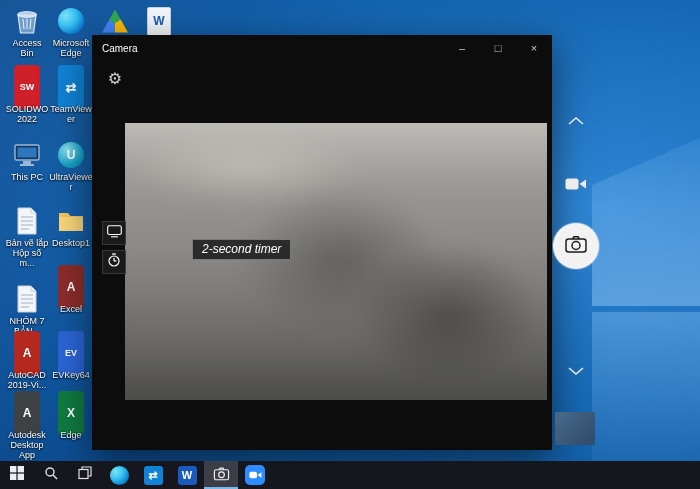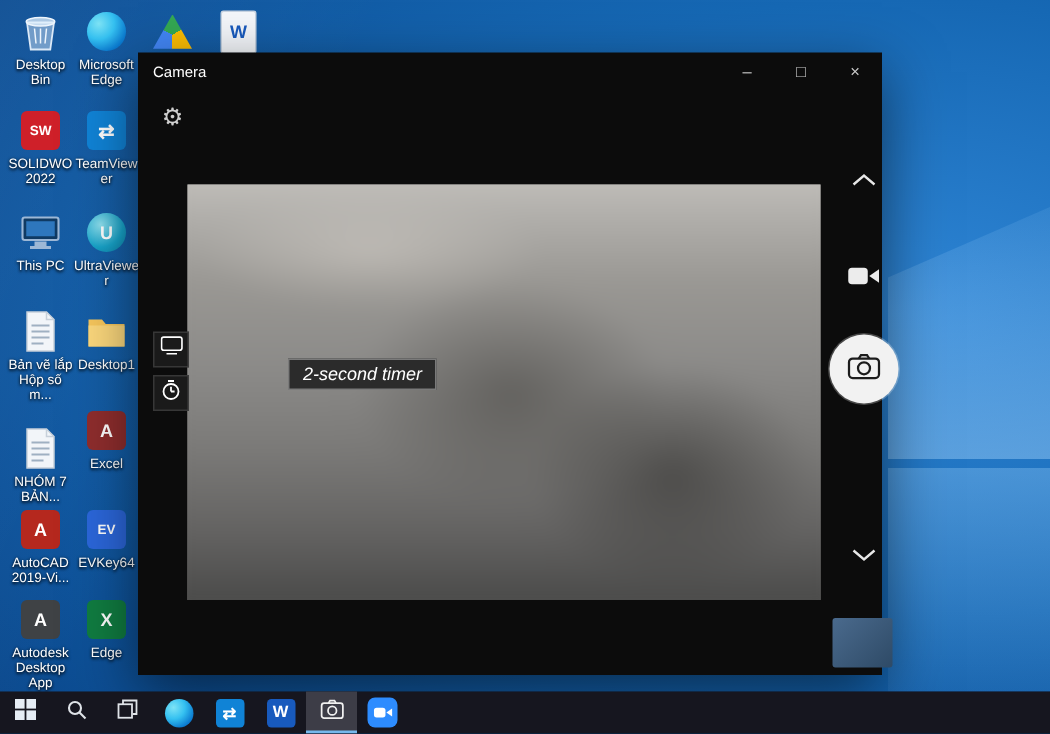--- a/index.html
+++ b/index.html
@@ -29,21 +29,21 @@
   }
   
   .dicon { position:absolute; width:44px; text-align:center; cursor:default; }
   .glyph { width:30px; height:30px; margin:0 auto 2px auto; display:flex; align-items:center; justify-content:center; }
   .dlabel {
     color:#fff; font-size:9px; line-height:10px;
     text-shadow:0 1px 2px rgba(0,0,0,0.85), 0 0 2px rgba(0,0,0,0.6);
     word-wrap:break-word;
   }
   .tile {
-    width:26px; height:26px; border-radius:4px; color:#fff; font-weight:bold;
+    width:26px; height:44px; border-radius:4px; color:#fff; font-weight:bold;
     font-size:10px; display:flex; align-items:center; justify-content:center;
   }
   .t-sw   { background:#cf2029; }
   .t-tv   { background:#1083d6; font-size:13px; }
   .t-acc  { background:#8e2d2d; font-size:12px; }
   .t-acad { background:#b5281e; font-size:12px; }
   .t-ev   { background:#2b66d9; font-size:9px; }
   .t-adsk { background:#3f4245; font-size:12px; }
   .t-xl   { background:#107c41; font-size:12px; }
   .t-word { background:#185abd; font-size:12px; }
@@ -63,21 +63,21 @@
     color:#fff; font-weight:bold; font-size:12px;
     display:flex; align-items:center; justify-content:center;
   }
   .g-drive {
     width:26px; height:23px;
     clip-path:polygon(50% 0, 100% 100%, 0 100%);
     background:conic-gradient(from 180deg at 50% 58%, #4285f4 0 33%, #34a853 33% 66%, #fbbc04 66% 100%);
   }
   
   .cam-window {
-    position:absolute; left:92px; top:35px; width:496px; height:415px;
+    position:absolute; left:92px; top:35px; width:460px; height:415px;
     background:#0c0c0c; box-shadow:0 12px 38px rgba(0,0,0,0.55);
   }
   .titlebar { height:26px; display:flex; align-items:center; }
   .title { color:#fff; font-size:10px; padding-left:10px; flex:1; }
   .win-controls { display:flex; height:100%; }
   .wc { width:36px; display:flex; align-items:center; justify-content:center; color:#c9c9c9; font-size:11px; cursor:default; }
   .settings {
     position:absolute; left:12px; top:32px; width:22px; height:22px;
     color:#cfcfcf; font-size:16px; display:flex; align-items:center; justify-content:center;
   }
@@ -136,21 +136,21 @@
 </div>
 
 <div class="dicon" style="left:5px;top:6px">
   <div class="glyph">
     <svg width="26" height="28" viewBox="0 0 26 28">
         <path d="M4 8 L6.5 26 h13 L22 8 Z" fill="rgba(205,225,245,0.5)" stroke="#dce9f7" stroke-width="1.2"></path>
         <ellipse cx="13" cy="7.5" rx="9.5" ry="2.8" fill="rgba(225,240,252,0.75)" stroke="#eef5fc" stroke-width="1"></ellipse>
         <path d="M9 12 l1 10 M13 12 v10 M17 12 l-1 10" stroke="#eef5fc" stroke-width="1" fill="none"></path>
       </svg>
   </div>
-  <div class="dlabel">Desktop Bin</div>
+  <div class="dlabel">Access Bin</div>
 </div>
 
 <div class="dicon" style="left:49px;top:6px">
   <div class="glyph">
       <div class="edge-ball"></div>
     </div>
   <div class="dlabel">Microsoft Edge</div>
 </div>
 
 <div class="dicon" style="left:93px;top:6px">

